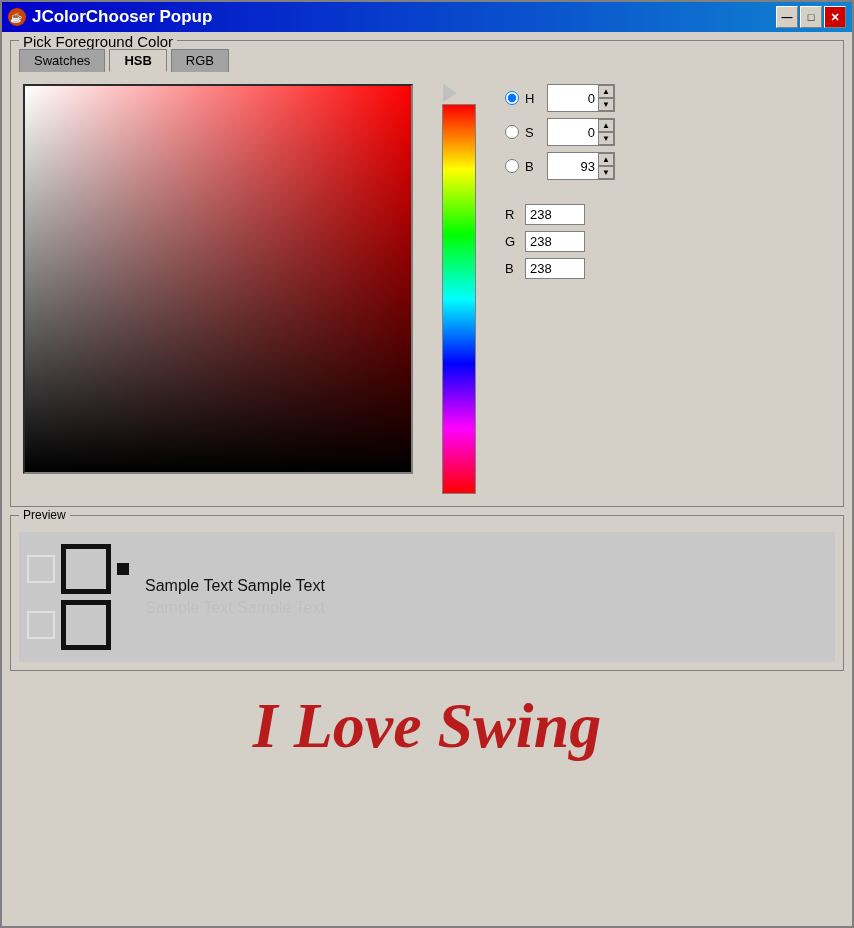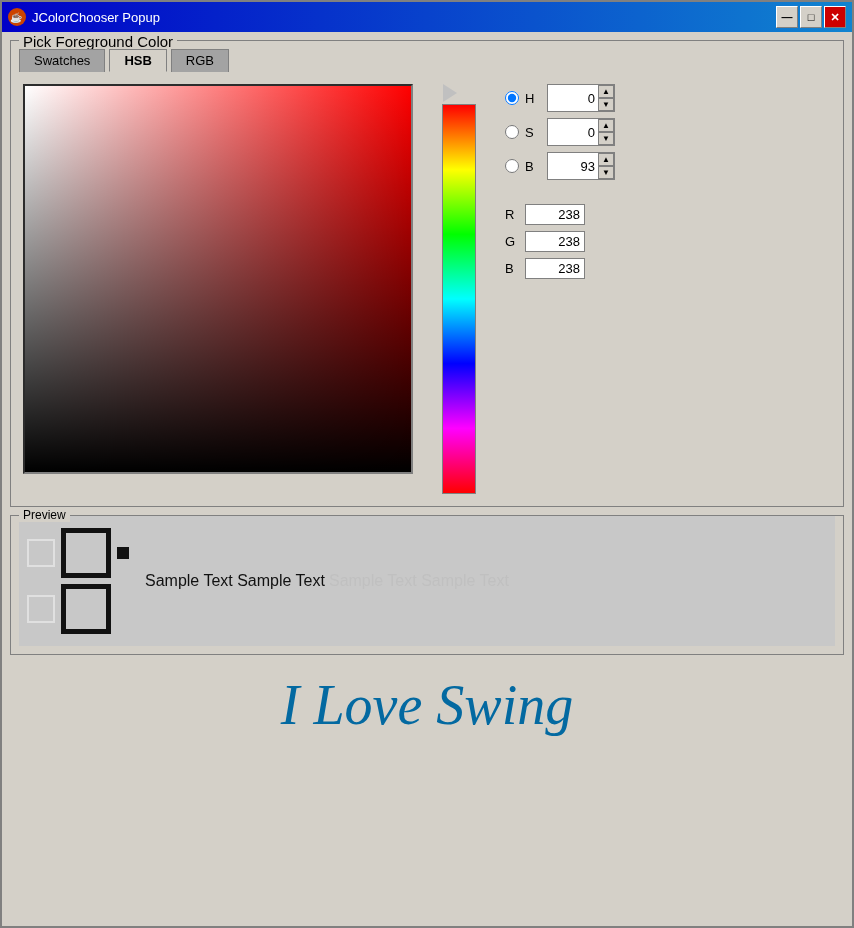--- a/index.html
+++ b/index.html
@@ -40,22 +40,22 @@
       border-radius: 50%;
       display: flex;
       align-items: center;
       justify-content: center;
       font-size: 10px;
       color: white;
       font-weight: bold;
     }
     .title-bar-text {
       flex: 1;
-      font-size: 13px;
-      font-weight: normal;
+      font-size: 17px;
+      font-weight: bold;
     }
     .title-bar-buttons {
       display: flex;
       gap: 2px;
     }
     .tb-btn {
       width: 22px;
       height: 22px;
       background: #d4d0c8;
       border: 1px solid #808080;
@@ -243,29 +243,29 @@
       gap: 6px;
     }
     .rgb-label {
       width: 14px;
       font-size: 13px;
     }
     .rgb-value {
       width: 60px;
       border: 1px solid #808080;
       background: white;
-      text-align: right;
+      text-align: left;
       padding: 2px 4px;
       font-size: 13px;
     }
 
     
     .preview-group {
       border: 1px solid #808080;
-      padding: 0 8px 8px;
+      padding: 16px 8px 8px;
       position: relative;
       background: #d4d0c8;
     }
     .preview-group-label {
       position: absolute;
       top: -8px;
       left: 8px;
       background: #d4d0c8;
       padding: 0 4px;
       font-size: 12px;
@@ -317,42 +317,42 @@
     }
     .sample-box-small2 {
       width: 28px;
       height: 28px;
       background: #c8c8c8;
       border: 2px solid #e0e0e0;
     }
 
     .sample-text-area {
       display: flex;
-      flex-direction: row;
+      flex-direction: column;
       gap: 4px;
     }
     .sample-text-dark {
       font-size: 16px;
       color: #111;
       font-family: Arial, sans-serif;
     }
     .sample-text-light {
       font-size: 16px;
       color: #c0c0c0;
       font-family: Arial, sans-serif;
     }
 
     
     .bottom-text {
       text-align: center;
-      font-size: 56px;
+      font-size: 64px;
       font-style: italic;
-      font-weight: normal;
+      font-weight: bold;
       font-family: "Times New Roman", serif;
-      color: #0369a1;
+      color: #b91c1c;
       padding: 10px 0 20px;
     }
   </style>
 </head>
 <body>
 
 <div class="window">
 
   <div class="title-bar">
     <div class="title-bar-icon">

